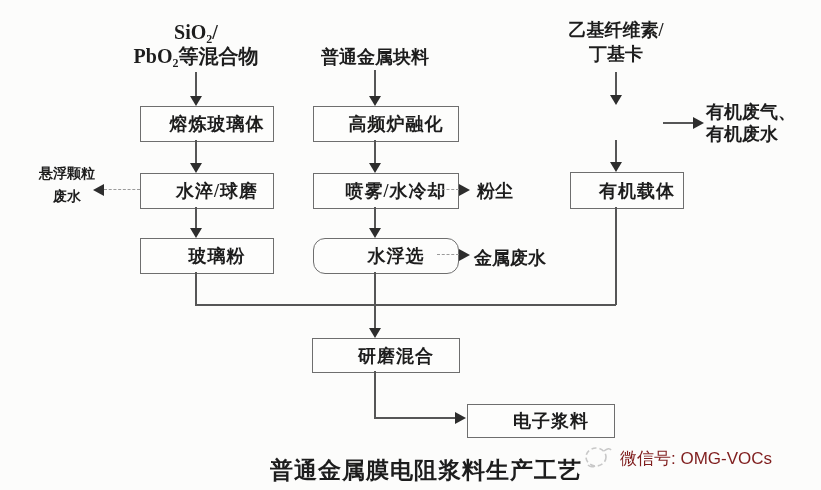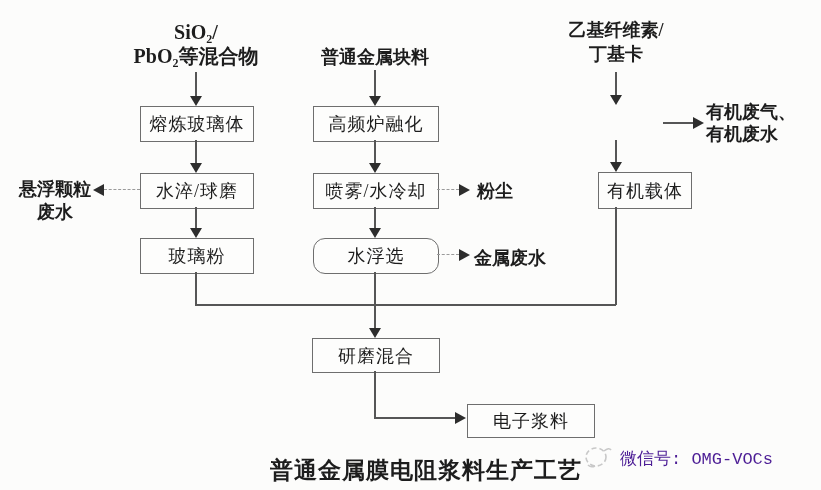--- a/index.html
+++ b/index.html
@@ -3,33 +3,33 @@
 <meta charset="utf-8">
 <style>
   html,body{margin:0;padding:0;background:#ffffff;}
   .canvas{
     position:relative;width:821px;height:490px;background:#fcfcfb;
     font-family:"Liberation Serif","DejaVu Serif",serif;color:#1d1d1d;overflow:hidden;
   }
   .box{
     position:absolute;border:1.5px solid #6e6e6e;background:#fdfdfc;
     display:flex;align-items:center;justify-content:center;
-    font-size:18px;font-weight:normal;letter-spacing:1px;white-space:nowrap;
+    font-size:18px;font-weight:bold;letter-spacing:1px;white-space:nowrap;padding-left:20px;
   }
   .lbl{position:absolute;font-weight:bold;white-space:nowrap;}
   .lbl.center{text-align:center;}
   .vline{position:absolute;width:1.5px;background:#565656;}
   .hline{position:absolute;height:1.5px;background:#565656;}
   .dash{position:absolute;height:0;border-top:1.5px dashed #9a9a9a;}
   .arr-d{position:absolute;width:0;height:0;border-left:6px solid transparent;border-right:6px solid transparent;border-top:10px solid #2d2d2d;}
   .arr-r{position:absolute;width:0;height:0;border-top:6px solid transparent;border-bottom:6px solid transparent;border-left:11px solid #2d2d2d;}
   .arr-l{position:absolute;width:0;height:0;border-top:6px solid transparent;border-bottom:6px solid transparent;border-right:11px solid #2d2d2d;}
   .caption{position:absolute;font-size:23px;font-weight:bold;letter-spacing:1px;text-align:left;font-family:Liberation Mono, monospace;}
-  .watermark{position:absolute;display:flex;align-items:center;gap:6px;color:#4c1d95;
-    font-family:Liberation Mono, monospace;font-size:17px;}
+  .watermark{position:absolute;display:flex;align-items:center;gap:6px;color:#7f1d1d;
+    font-family:Liberation Sans, sans-serif;font-size:17px;}
 </style>
 </head>
 <body>
 
 <div class="canvas">
 
   <div class="lbl center" style="left:116px;top:20px;width:160px;font-size:20px;line-height:24px;">
     <div>SiO₂/</div>
     <div>PbO₂等混合物</div>
   </div>
@@ -40,21 +40,21 @@
     </div>
 
   <div class="vline" style="left:195px;top:140px;height:23px;"></div>
   <div class="arr-d" style="left:190px;top:163px;"></div>
   <div class="box" style="left:140px;top:173px;width:112px;height:34px;">
       <span>水淬/球磨</span>
     </div>
 
   <div class="dash" style="left:104px;top:189px;width:36px;"></div>
   <div class="arr-l" style="left:93px;top:184px;"></div>
-  <div class="lbl center" style="left:8px;top:162px;width:94px;font-size:18px;line-height:23px;margin-top:16px;">
+  <div class="lbl center" style="left:20px;top:162px;width:94px;font-size:14px;line-height:23px;">
     <div>悬浮颗粒</div>
     <div>废水</div>
   </div>
 
   <div class="vline" style="left:195px;top:207px;height:21px;"></div>
   <div class="arr-d" style="left:190px;top:228px;"></div>
   <div class="box" style="left:140px;top:238px;width:112px;height:34px;">
       <span>玻璃粉</span>
     </div>
   <div class="vline" style="left:195px;top:272px;height:33px;"></div>
@@ -97,21 +97,21 @@
 
   <div class="hline" style="left:663px;top:122px;width:30px;"></div>
   <div class="arr-r" style="left:693px;top:117px;"></div>
   <div class="lbl" style="left:706px;top:101px;font-size:18px;line-height:22px;">
     <div>有机废气、</div>
     <div>有机废水</div>
   </div>
 
   <div class="vline" style="left:615px;top:140px;height:22px;"></div>
   <div class="arr-d" style="left:610px;top:162px;"></div>
-  <div class="box" style="left:570px;top:172px;width:92px;height:35px;margin-left:28px;">
+  <div class="box" style="left:570px;top:172px;width:92px;height:35px;">
       <span>有机载体</span>
     </div>
   <div class="vline" style="left:615px;top:207px;height:98px;"></div>
 
   <div class="hline" style="left:195px;top:304px;width:421px;"></div>
   <div class="vline" style="left:374px;top:272px;height:56px;"></div>
   <div class="arr-d" style="left:369px;top:328px;"></div>
   <div class="box" style="left:312px;top:338px;width:126px;height:33px;">
       <span>研磨混合</span>
     </div>

